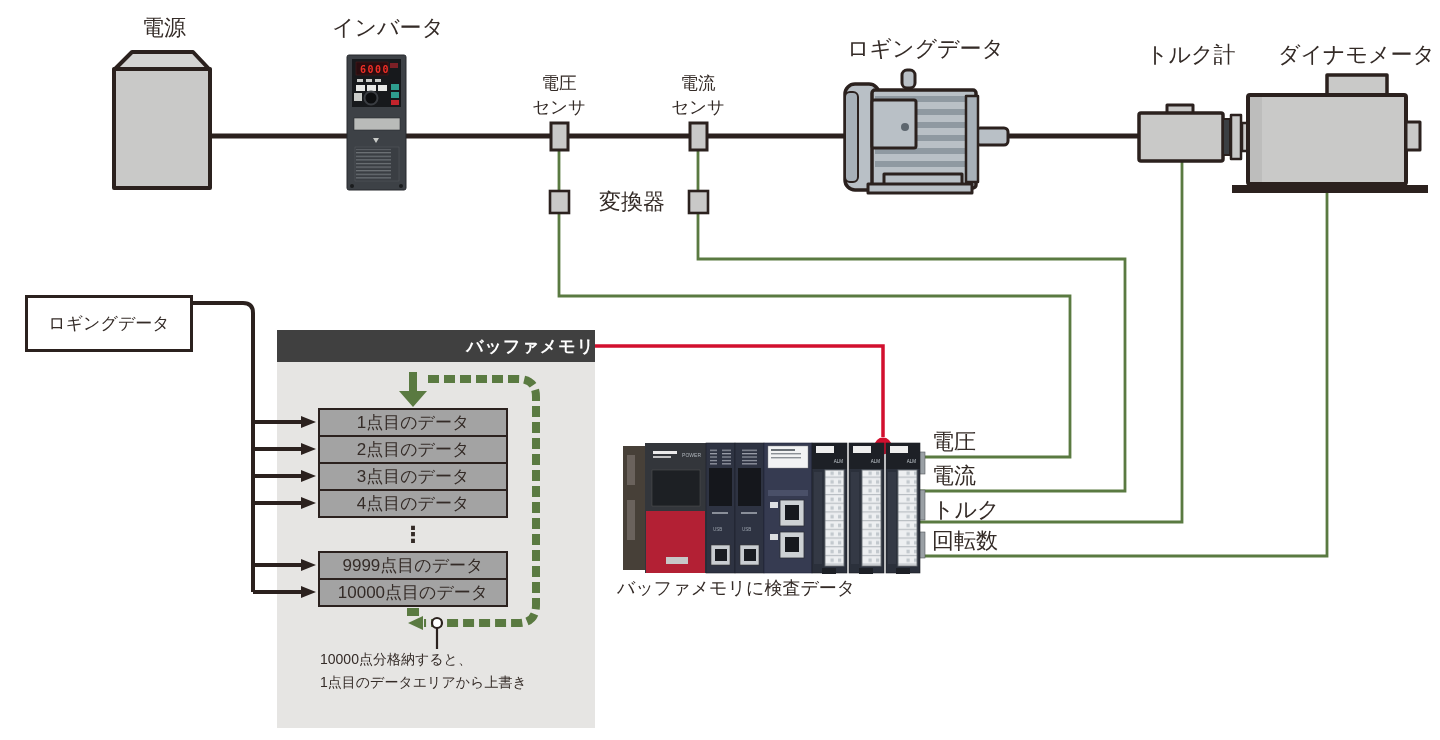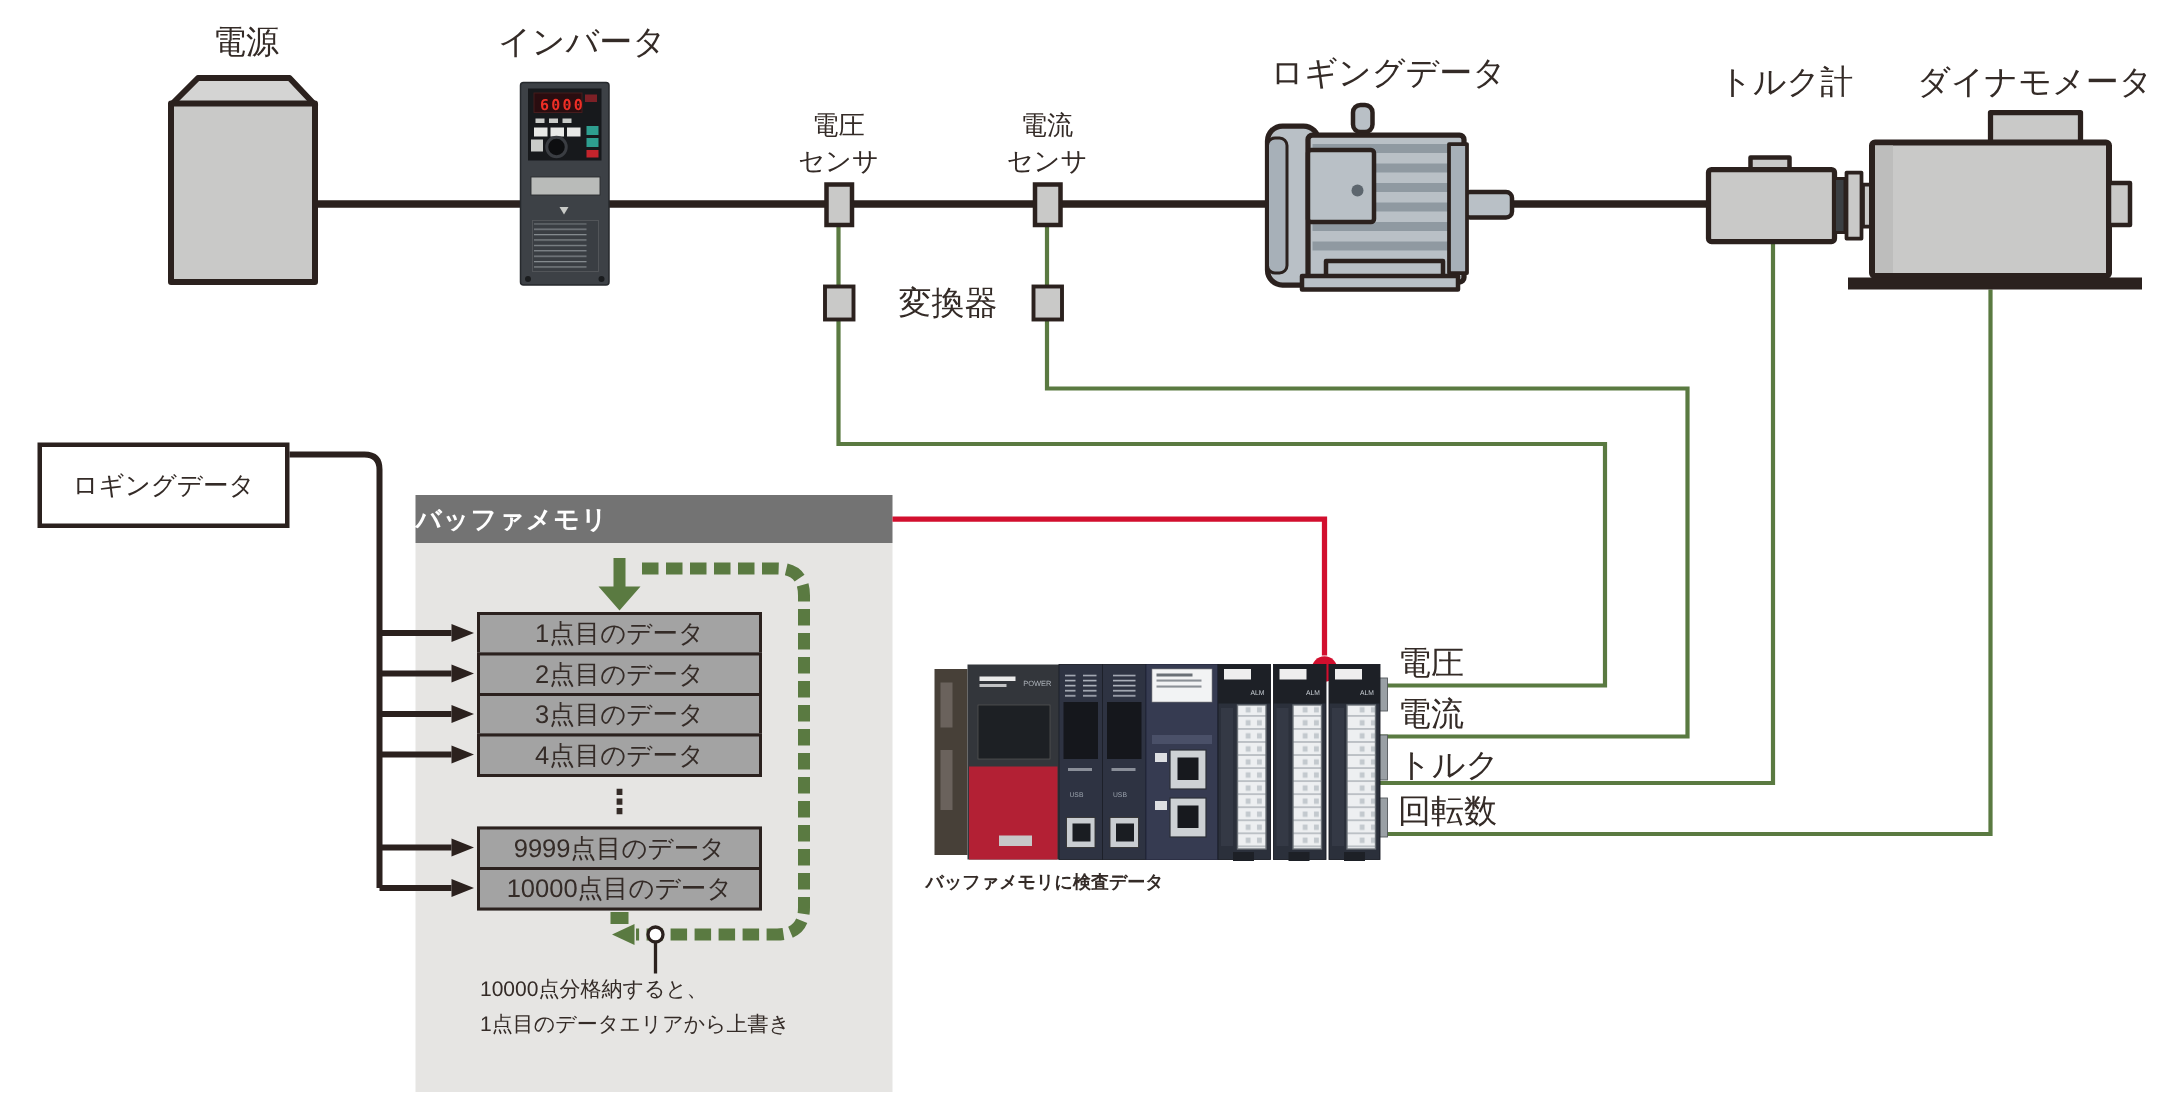--- a/index.html
+++ b/index.html
@@ -1,34 +1,34 @@
 <!DOCTYPE html>
 <html><head>
 <meta charset="utf-8">
 <style>
   html,body{margin:0;padding:0;background:#ffffff;}
   .canvas{position:relative;width:1440px;height:740px;background:#ffffff;overflow:hidden;
           font-family:"Liberation Sans","DejaVu Sans",sans-serif;color:#342b27;}
   .layer-svg{position:absolute;left:0;top:0;z-index:3;}
   .panel{position:absolute;left:277px;top:362px;width:318px;height:366px;background:#e6e5e3;z-index:1;}
-  .buffer-header{position:absolute;left:277px;top:330px;width:318px;height:32px;background:#737373;
-                 color:#ffffff;display:flex;align-items:center;justify-content:flex-start;
+  .buffer-header{position:absolute;left:277px;top:330px;width:318px;height:32px;background:#404040;
+                 color:#ffffff;display:flex;align-items:center;justify-content:flex-end;
                  font-size:17px;font-weight:bold;letter-spacing:1px;z-index:2;}
   .logging-box{position:absolute;left:25px;top:275px;width:168px;height:57px;background:#ffffff;
                border:3px solid #2b211e;box-sizing:border-box;display:flex;align-items:center;
                justify-content:center;font-size:17px;z-index:2;margin-top:20px;}
   .data-box{position:absolute;left:318px;width:190px;height:29px;background:#a3a3a3;
             border:2px solid #2b211e;box-sizing:border-box;display:flex;align-items:center;
             justify-content:center;font-size:17px;z-index:2;}
   .ellipsis{position:absolute;left:318px;top:519px;width:190px;height:32px;display:flex;
             align-items:center;justify-content:center;font-size:22px;font-weight:bold;z-index:2;}
   .lbl{position:absolute;font-size:22px;line-height:22px;white-space:nowrap;z-index:4;}
   .lbl-c{text-align:center;}
   .note{position:absolute;left:320px;font-size:14px;line-height:23px;white-space:nowrap;z-index:4;}
-  .cap{position:absolute;left:617px;font-size:12px;line-height:22px;white-space:nowrap;z-index:4;font-weight:bold;}
+  .cap{position:absolute;left:617px;font-size:18px;line-height:22px;white-space:nowrap;z-index:4;}
   .sensor-lbl{position:absolute;width:64px;text-align:center;font-size:17.5px;line-height:24px;z-index:4;}
 </style>
 </head>
 <body>
 
 <div class="canvas">
 
   <div class="panel"></div>
   <div class="buffer-header">
     <span>バッファメモリ</span>

